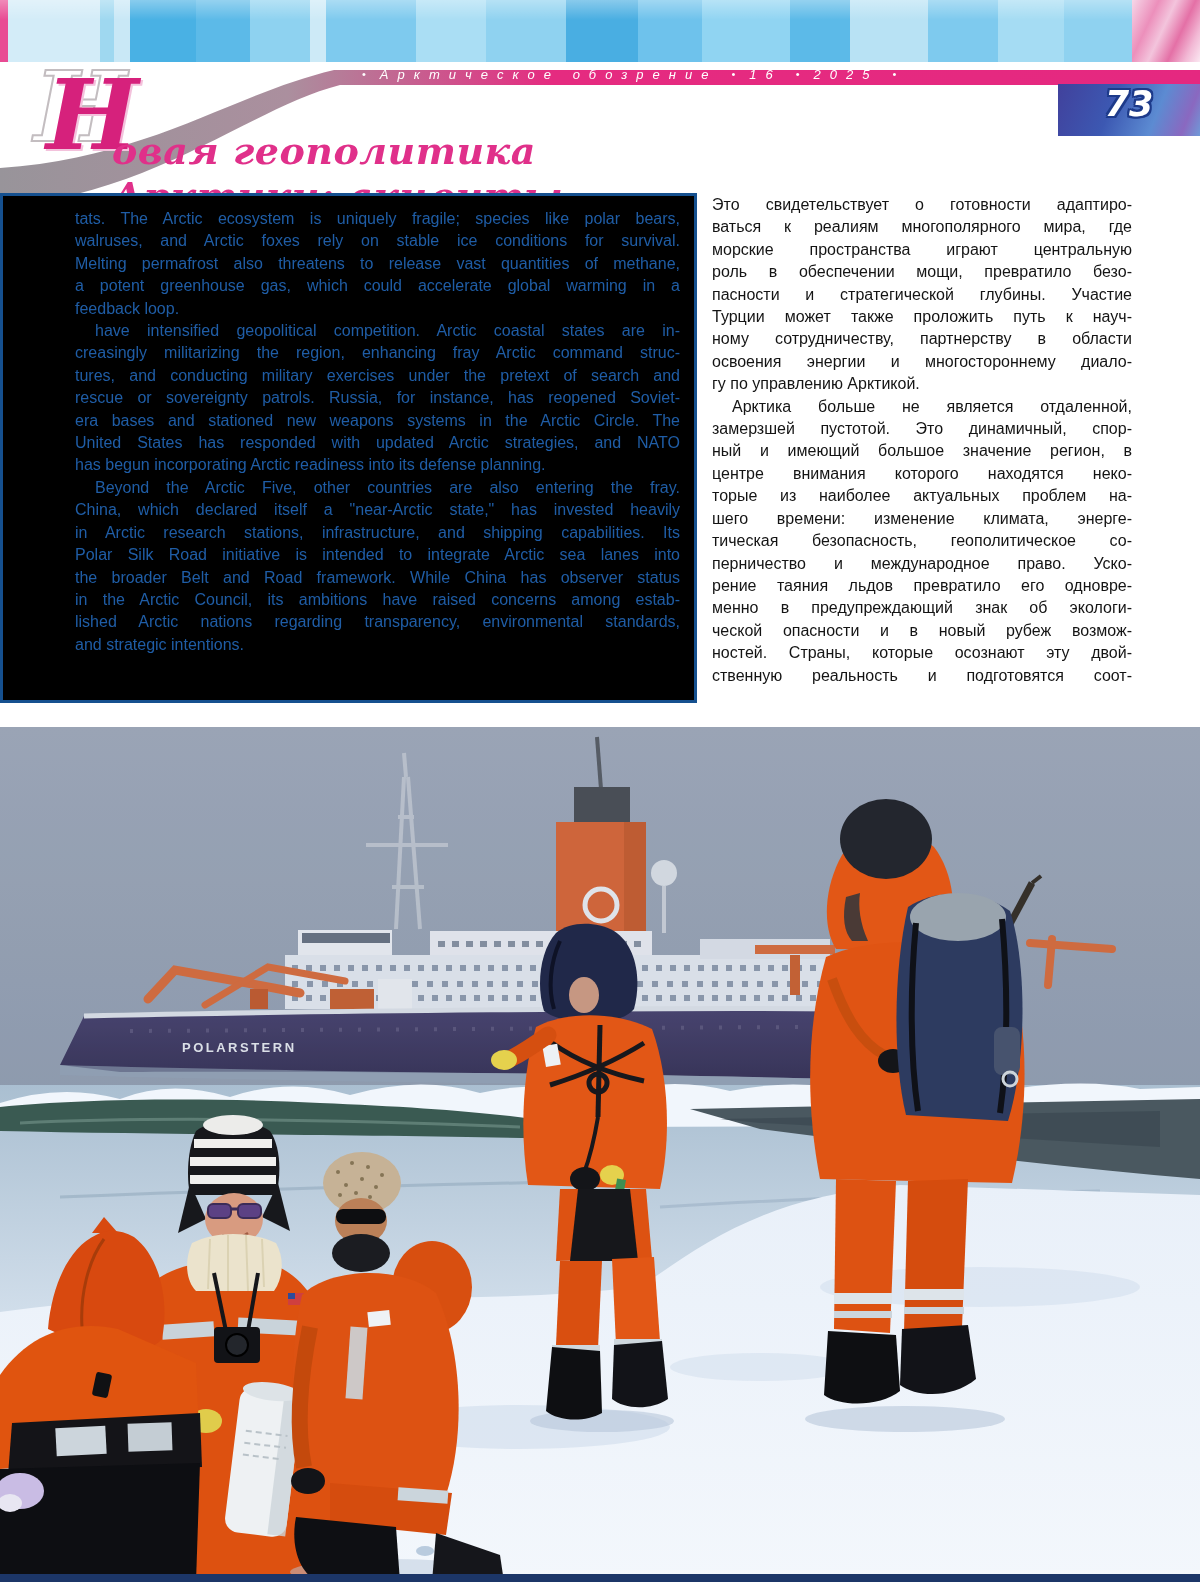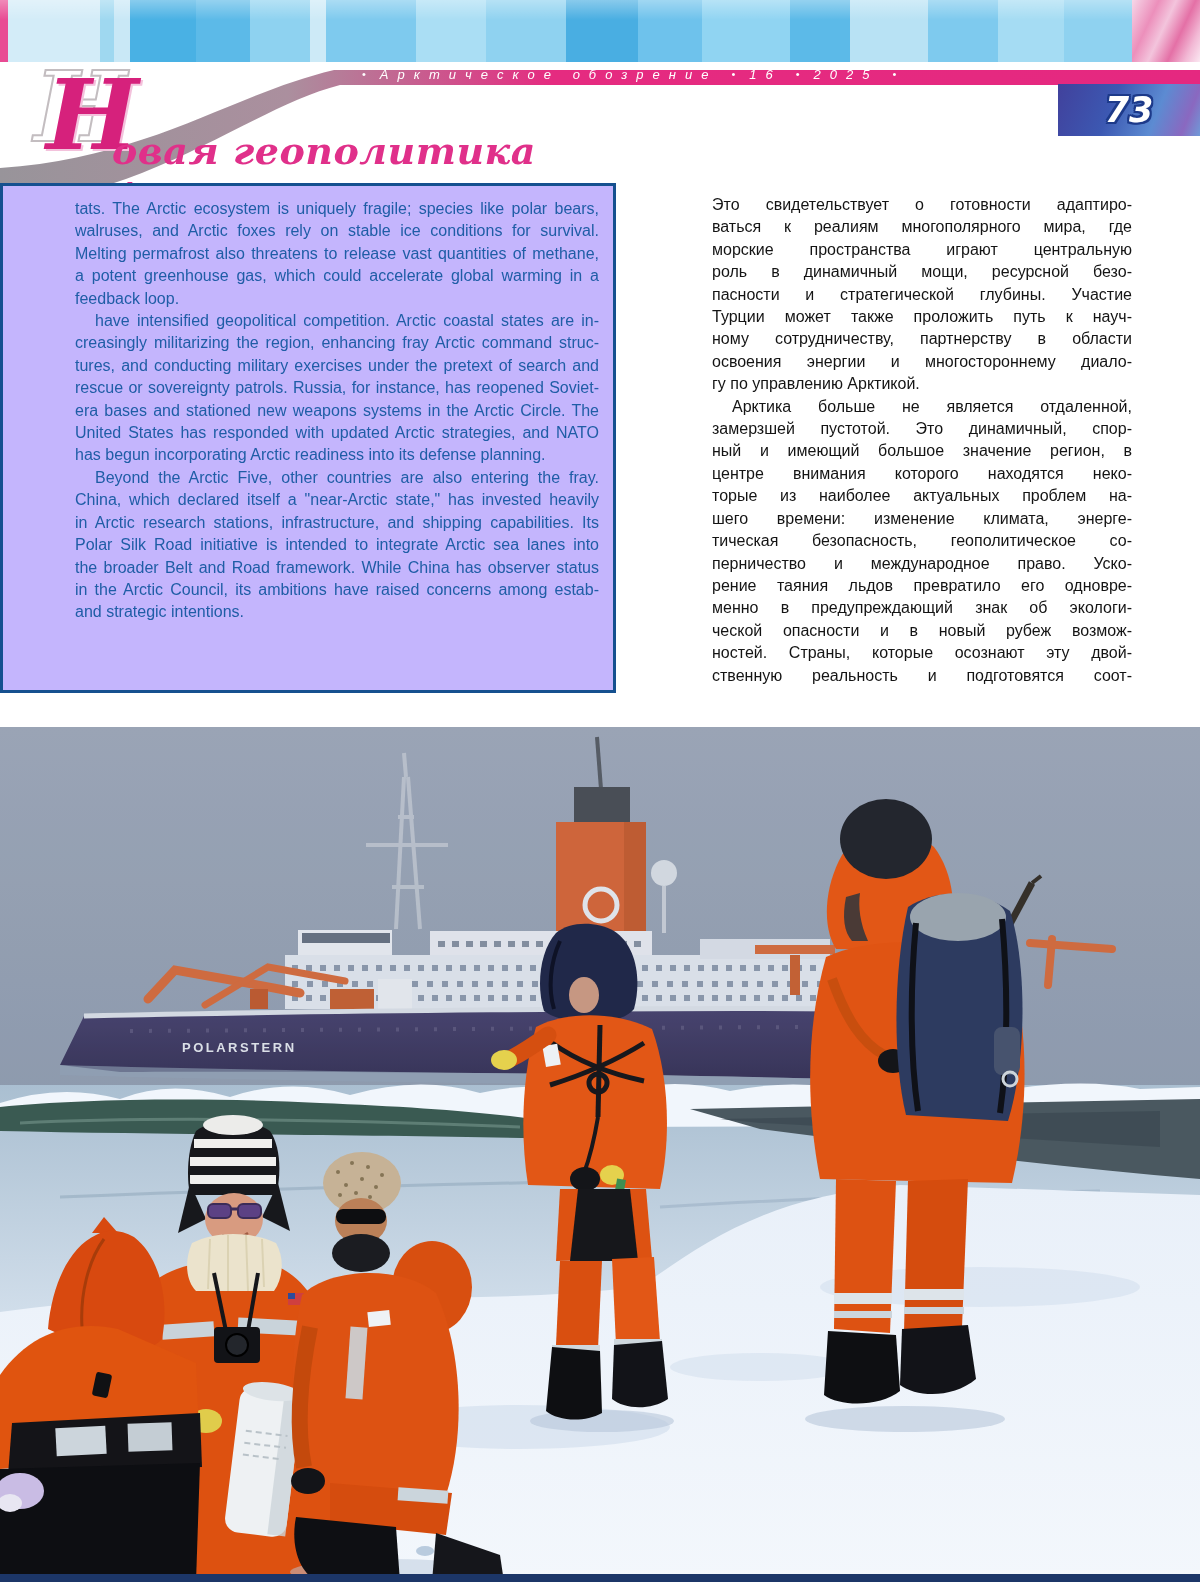--- a/index.html
+++ b/index.html
@@ -17,39 +17,39 @@
   
   .ribbon{position:absolute;left:0;top:0;pointer-events:none;}
   .running-head{position:absolute;left:348px;top:65px;width:730px;height:18px;
     color:#ffffff;font-size:13px;font-style:italic;line-height:18px;white-space:nowrap;}
   .running-head .rh-sp{letter-spacing:9px;}
   .running-head .rh-b{margin:0 14px;font-style:normal;font-size:11px;vertical-align:1px;}
 
   
   .badge{position:absolute;left:1058px;top:84px;width:142px;height:52px;
     background:linear-gradient(112deg,#41419c 0%,#3c58b2 38%,#5c8bd2 68%,#8a68c0 88%,#6f9ad8 100%);
-    display:flex;align-items:center;justify-content:center;}
+    display:flex;align-items:flex-start;justify-content:center;}
   .badge .num{color:#ffffff;font-size:35px;font-style:italic;font-weight:bold;
     font-family:"DejaVu Sans",sans-serif;
     text-shadow:2px 2px 0 #1d3a8a,-2px -2px 0 #1d3a8a,2px -2px 0 #1d3a8a,-2px 2px 0 #1d3a8a,0 2px 0 #1d3a8a,0 -2px 0 #1d3a8a,2px 0 0 #1d3a8a,-2px 0 0 #1d3a8a;}
 
   
   .title-wrap{position:absolute;left:0;top:0;width:700px;height:190px;pointer-events:none;}
   .bigN{position:absolute;left:46px;top:66px;font-family:"DejaVu Serif",serif;
     font-style:italic;font-weight:bold;font-size:98px;line-height:1;color:#d6217c;
     text-shadow:2px 2px 0 #f3c2dc;}
   .bigN-ghost{position:absolute;left:34px;top:58px;font-family:"DejaVu Serif",serif;
     font-style:italic;font-weight:bold;font-size:98px;line-height:1;color:transparent;
     -webkit-text-stroke:2px #c3bdc0;}
   .title-rest{position:absolute;left:112px;top:128px;font-family:"DejaVu Serif",serif;
     font-style:italic;font-weight:bold;font-size:38px;color:#e0308a;letter-spacing:.5px;}
 
   
-  .en-panel{position:absolute;left:0;top:183px;width:616px;height:510px;
-    border:3px solid #15508f;box-sizing:border-box;background:#c4b5fd;}
+  .en-panel{position:absolute;left:0;top:193px;width:697px;height:510px;
+    border:3px solid #15508f;box-sizing:border-box;background:#000000;}
   .en-text{margin:12px 14px 0 72px;color:#1f5da6;font-size:16px;line-height:22.4px;}
   .ru-col{position:absolute;left:712px;top:180px;width:420px;
     color:#141414;font-size:16px;line-height:22.4px;}
   .ru-col{padding-top:14px;}
   .tline{text-align:justify;text-align-last:justify;white-space:normal;}
   .para .tline:last-child{text-align-last:left;}
   .para.cont .tline:last-child{text-align-last:justify;}
   .para.indent .tline:first-child{text-indent:20px;}
 
   
@@ -127,31 +127,32 @@
           <div class="tline">United States has responded with updated Arctic strategies, and NATO</div>
           <div class="tline">has begun incorporating Arctic readiness into its defense planning.</div>
         </div>
       <div class="para indent">
           <div class="tline">Beyond the Arctic Five, other countries are also entering the fray.</div>
           <div class="tline">China, which declared itself a "near-Arctic state," has invested heavily</div>
           <div class="tline">in Arctic research stations, infrastructure, and shipping capabilities. Its</div>
           <div class="tline">Polar Silk Road initiative is intended to integrate Arctic sea lanes into</div>
           <div class="tline">the broader Belt and Road framework. While China has observer status</div>
           <div class="tline">in the Arctic Council, its ambitions have raised concerns among estab-</div>
+          <div class="tline">lished Arctic nations regarding transparency, environmental standards,</div>
           <div class="tline">and strategic intentions.</div>
         </div>
     </div>
   </div>
 
   <div class="ru-col">
     <div class="para">
         <div class="tline">Это свидетельствует о готовности адаптиро-</div>
         <div class="tline">ваться к реалиям многополярного мира, где</div>
         <div class="tline">морские пространства играют центральную</div>
-        <div class="tline">роль в динамичный мощи, ресурсной безо-</div>
+        <div class="tline">роль в обеспечении мощи, превратило безо-</div>
         <div class="tline">пасности и стратегической глубины. Участие</div>
         <div class="tline">Турции может также проложить путь к науч-</div>
         <div class="tline">ному сотрудничеству, партнерству в области</div>
         <div class="tline">освоения энергии и многостороннему диало-</div>
         <div class="tline">гу по управлению Арктикой.</div>
       </div>
     <div class="para indent cont">
         <div class="tline">Арктика больше не является отдаленной,</div>
         <div class="tline">замерзшей пустотой. Это динамичный, спор-</div>
         <div class="tline">ный и имеющий большое значение регион, в</div>

